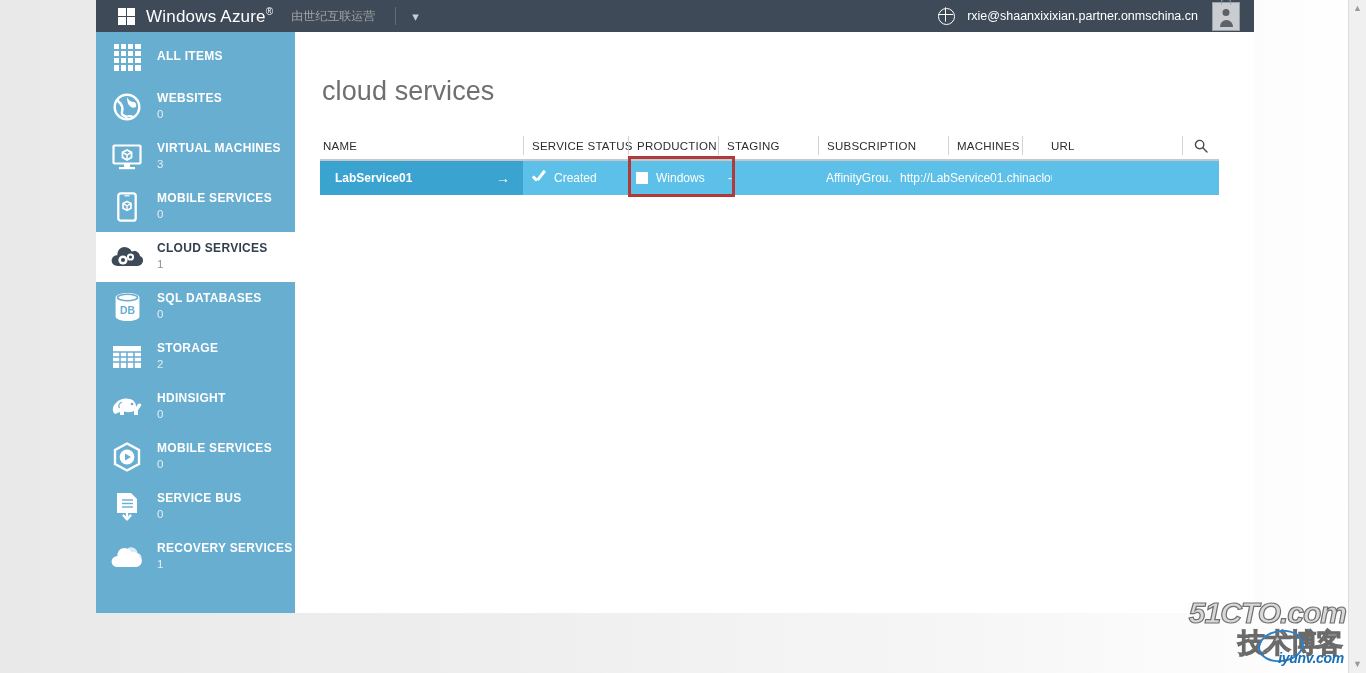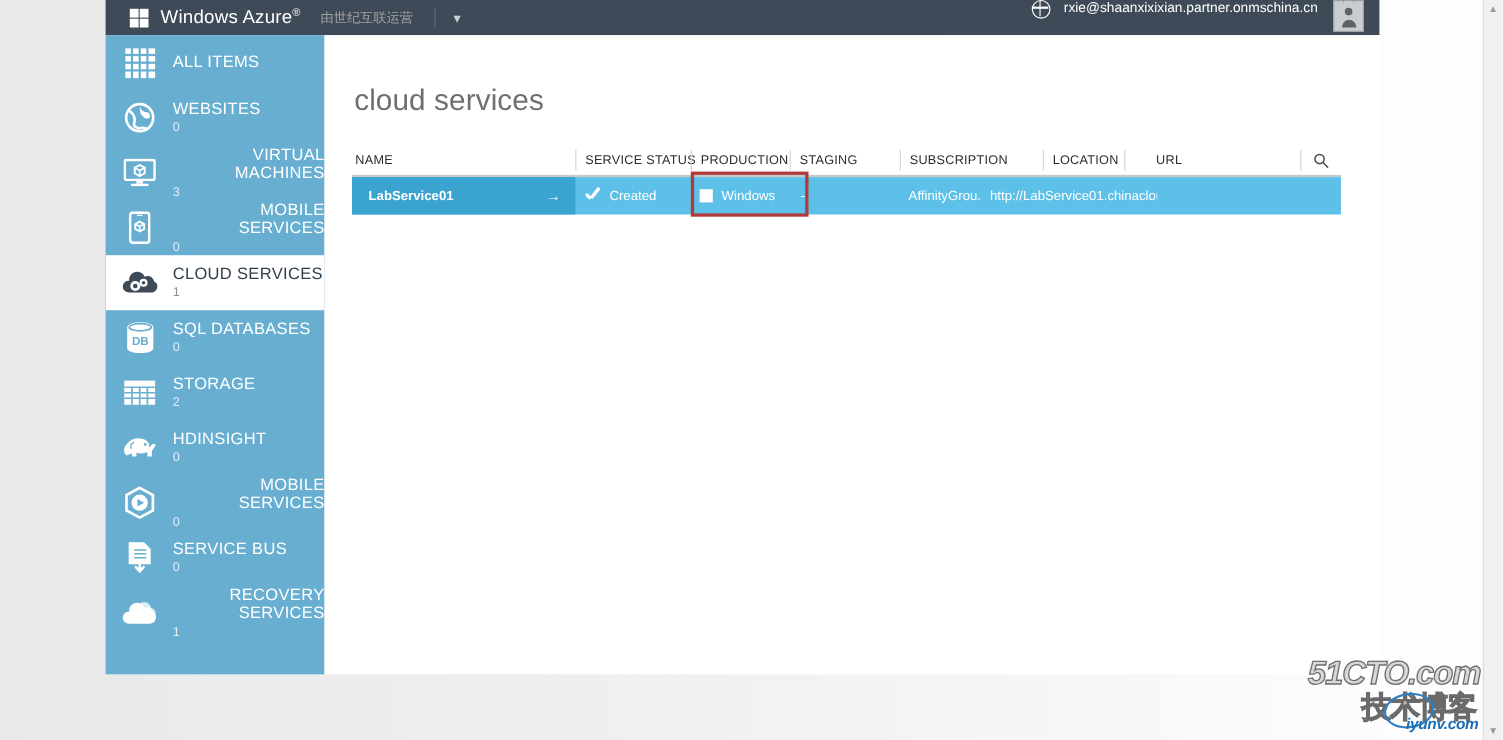--- a/index.html
+++ b/index.html
@@ -78,21 +78,21 @@
     background: #616d79;
   }
   .chev-down {
     margin-left: 16px;
     color: #c9ced4;
     font-size: 13px;
     line-height: 1;
   }
   .topbar-right {
     margin-left: auto;
-    display: flex; align-items: flex-start;
+    display: flex; align-items: center;
     height: 32px;
   }
   .globe-icon {
     width: 15px; height: 15px;
     border: 1.3px solid #ffffff;
     border-radius: 50%;
     position: relative;
     margin-right: 12px;
   }
   .globe-icon::before {
@@ -155,21 +155,21 @@
   }
   .nav-icon {
     width: 42px; height: 42px;
     flex: 0 0 42px;
     display: flex; align-items: center; justify-content: center;
     color: #ffffff;
   }
   .nav-item.selected .nav-icon { color: #3e4a57; }
   .nav-text { margin-left: 9px; line-height: 1.15; }
   .nav-label {
-    font-size: 15px; font-weight: normal;
+    font-size: 12px; font-weight: bold;
     color: #ffffff; letter-spacing: .3px; text-align: right;
   }
   .nav-item.selected .nav-label { color: #32404d; }
   .nav-count {
     font-size: 11.5px; color: #e2eef5; margin-top: 2px;
   }
   .nav-item.selected .nav-count { color: #8b9299; }
   .nav-item.clipped { height: 14px; }
 
   
@@ -579,21 +579,21 @@
     <div class="main">
       <div class="page-title">cloud services</div>
 
       <div class="table">
         <div class="thead">
           <div class="th c-name">NAME</div>
           <div class="th c-status">SERVICE STATUS</div>
           <div class="th c-prod">PRODUCTION</div>
           <div class="th c-stage">STAGING</div>
           <div class="th c-sub">SUBSCRIPTION</div>
-          <div class="th c-loc">LOCATION</div>
+          <div class="th c-loc">MACHINES</div>
           <div class="th c-url">URL</div>
           <div class="th c-search">
             <svg width="14" height="14" viewBox="0 0 14 14">
               <circle cx="5.6" cy="5.6" r="4.2" fill="none" stroke="#4a4a4a" stroke-width="1.4"></circle>
               <line x1="8.8" y1="8.8" x2="13" y2="13" stroke="#4a4a4a" stroke-width="1.4" stroke-linecap="round"></line>
             </svg>
           </div>
         </div>
 
         <div class="trow">

